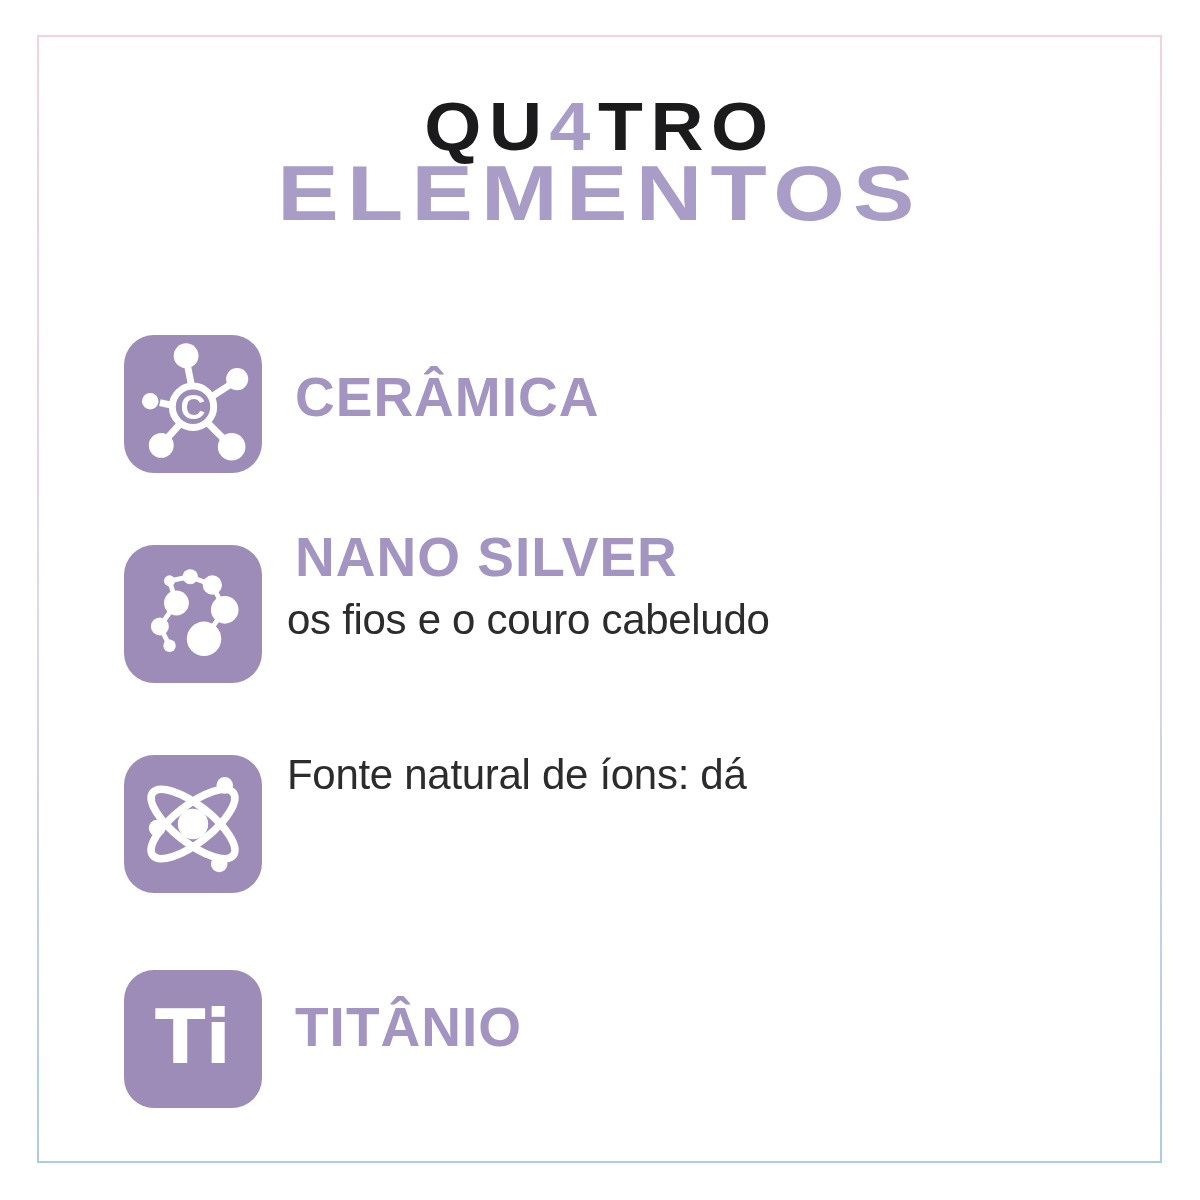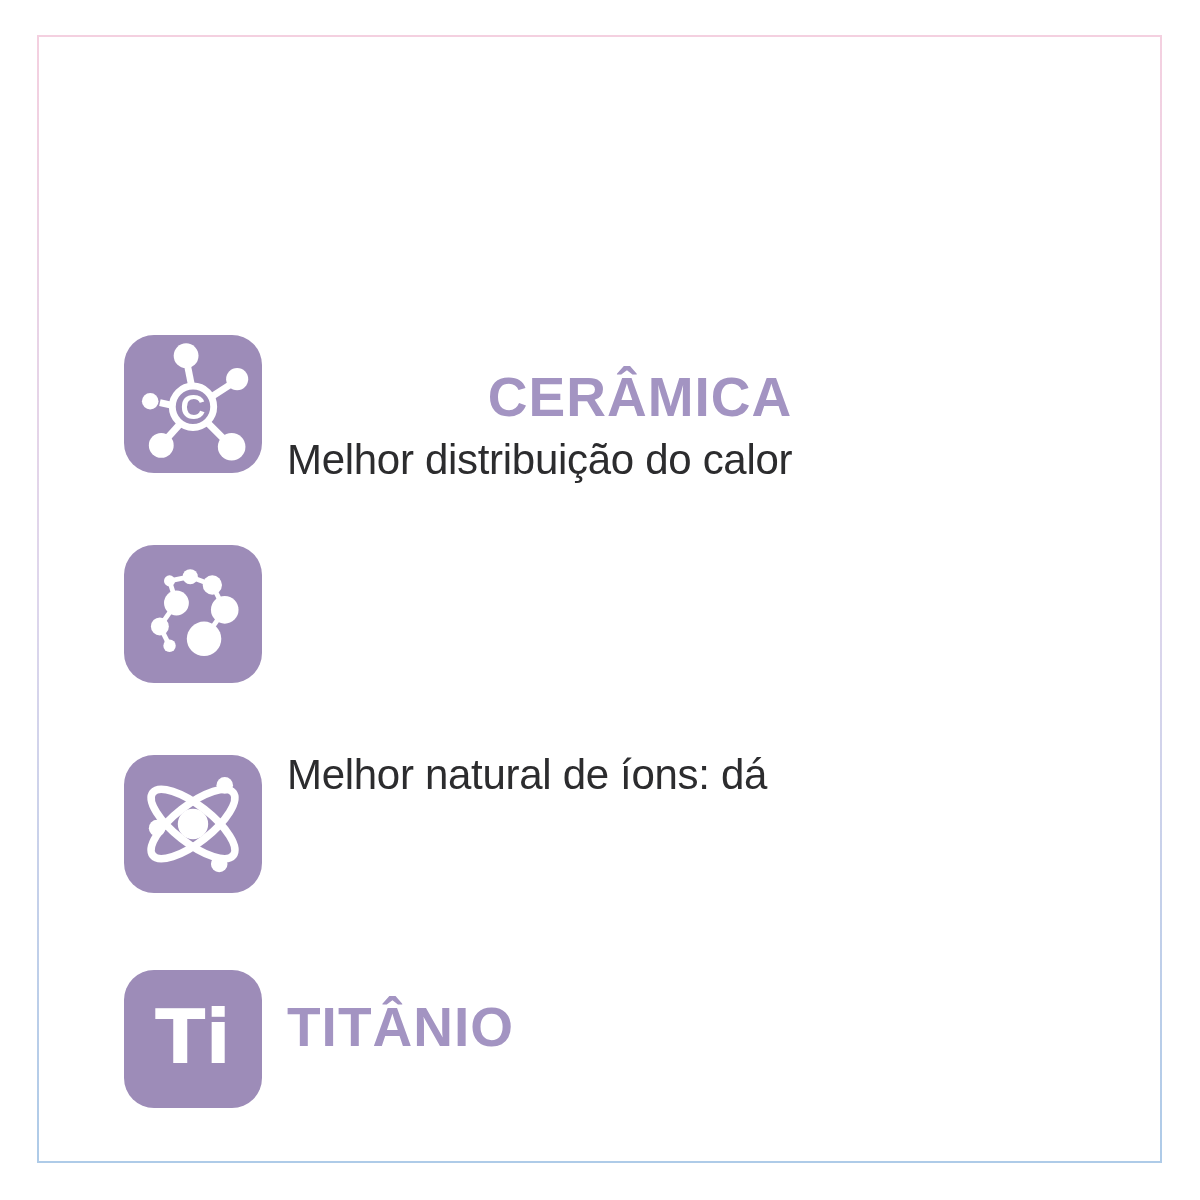--- a/index.html
+++ b/index.html
@@ -44,39 +44,43 @@
   #icon-1{top:335px}
   #icon-2{top:545px}
   #icon-3{top:755px}
   #icon-4{top:970px}
   .feature-text{position:absolute;left:287px;}
   #text-1{top:370px}
   #text-2{top:530px}
   #text-3{top:750px}
   #text-4{top:1000px}
   .feature-heading{
-    margin:0 0 10px 0;font-size:55px;font-weight:700;letter-spacing:1px;
-    line-height:55px;color:var(--heading-purple);white-space:nowrap;text-align:right;
+    margin:0 0 10px 8px;font-size:55px;font-weight:700;letter-spacing:1px;
+    line-height:55px;color:var(--heading-purple);white-space:nowrap;
   }
   .feature-line{
     margin:0;font-size:42px;font-weight:400;letter-spacing:-0.3px;
     line-height:50px;color:var(--text-dark);white-space:nowrap;
   }
   .ti-glyph{
     position:absolute;inset:0;display:flex;align-items:center;justify-content:center;
     font-family:"DejaVu Sans", sans-serif;font-weight:700;font-size:74px;color:#fff;
     padding-bottom:4px;
   }
 </style>
 </head>
 <body>
 
 <div class="canvas">
   <div class="frame"></div>
 
+  <header class="title-block">
+    <div class="title-line1"><span>QU</span><span class="hl">4</span><span>TRO</span></div>
+    <div class="title-line2">ELEMENTOS</div>
+  </header>
 
   <section>
     <div class="icon-tile" id="icon-1">
       <svg viewBox="0 0 100 100">
         <g stroke="#ffffff" stroke-width="5" fill="none">
           <circle cx="50" cy="52" r="15"></circle>
           <line x1="49" y1="37" x2="46" y2="22"></line>
           <line x1="63" y1="45" x2="77" y2="36"></line>
           <line x1="35" y1="51" x2="26" y2="49"></line>
           <line x1="41" y1="64" x2="32" y2="74"></line>
@@ -87,21 +91,20 @@
           <circle cx="82" cy="32" r="8"></circle>
           <circle cx="19" cy="48" r="6"></circle>
           <circle cx="27" cy="80" r="9"></circle>
           <circle cx="78" cy="81" r="10"></circle>
         </g>
         <text x="50" y="61" text-anchor="middle" font-family="Liberation Sans, sans-serif" font-size="25" font-weight="bold" fill="#ffffff">C</text>
       </svg>
     </div>
     <div class="feature-text" id="text-1">
       <h2 class="feature-heading">CERÂMICA</h2>
-      <p class="feature-line">Melhor distribuição do calor</p>
     </div>
   </section>
 
   <section>
     <div class="icon-tile" id="icon-2">
       <svg viewBox="0 0 100 100">
         <g stroke="#ffffff" stroke-width="3.5">
           <line x1="33" y1="26" x2="48" y2="23"></line>
           <line x1="48" y1="23" x2="64" y2="29"></line>
           <line x1="64" y1="29" x2="73" y2="47"></line>
@@ -116,40 +119,42 @@
           <circle cx="64" cy="29" r="7"></circle>
           <circle cx="73" cy="47" r="10"></circle>
           <circle cx="58" cy="68" r="12.5"></circle>
           <circle cx="38" cy="42" r="9"></circle>
           <circle cx="26" cy="59" r="6.5"></circle>
           <circle cx="33" cy="73" r="4.5"></circle>
         </g>
       </svg>
     </div>
     <div class="feature-text" id="text-2">
+      <h2 class="feature-heading">NANO SILVER</h2>
+      <p class="feature-line">os fios e o couro cabeludo</p>
     </div>
   </section>
 
   <section>
     <div class="icon-tile" id="icon-3">
       <svg viewBox="0 0 100 100">
         <g stroke="#ffffff" stroke-width="5.5" fill="none">
           <ellipse cx="50" cy="50" rx="37" ry="13.5" transform="rotate(-38 50 50)"></ellipse>
           <ellipse cx="50" cy="50" rx="37" ry="13.5" transform="rotate(38 50 50)"></ellipse>
         </g>
         <g fill="#ffffff">
           <circle cx="50" cy="50" r="11"></circle>
           <circle cx="73" cy="22" r="6"></circle>
           <circle cx="24" cy="53" r="6"></circle>
           <circle cx="69" cy="79" r="6"></circle>
         </g>
       </svg>
     </div>
     <div class="feature-text" id="text-3">
-      <p class="feature-line">Melhor natural de íons: dá</p>
+      <p class="feature-line">Fonte natural de íons: dá</p>
     </div>
   </section>
 
   <section>
     <div class="icon-tile" id="icon-4">
       <div class="ti-glyph">Ti</div>
     </div>
     <div class="feature-text" id="text-4">
       <h2 class="feature-heading">TITÂNIO</h2>
     </div>

